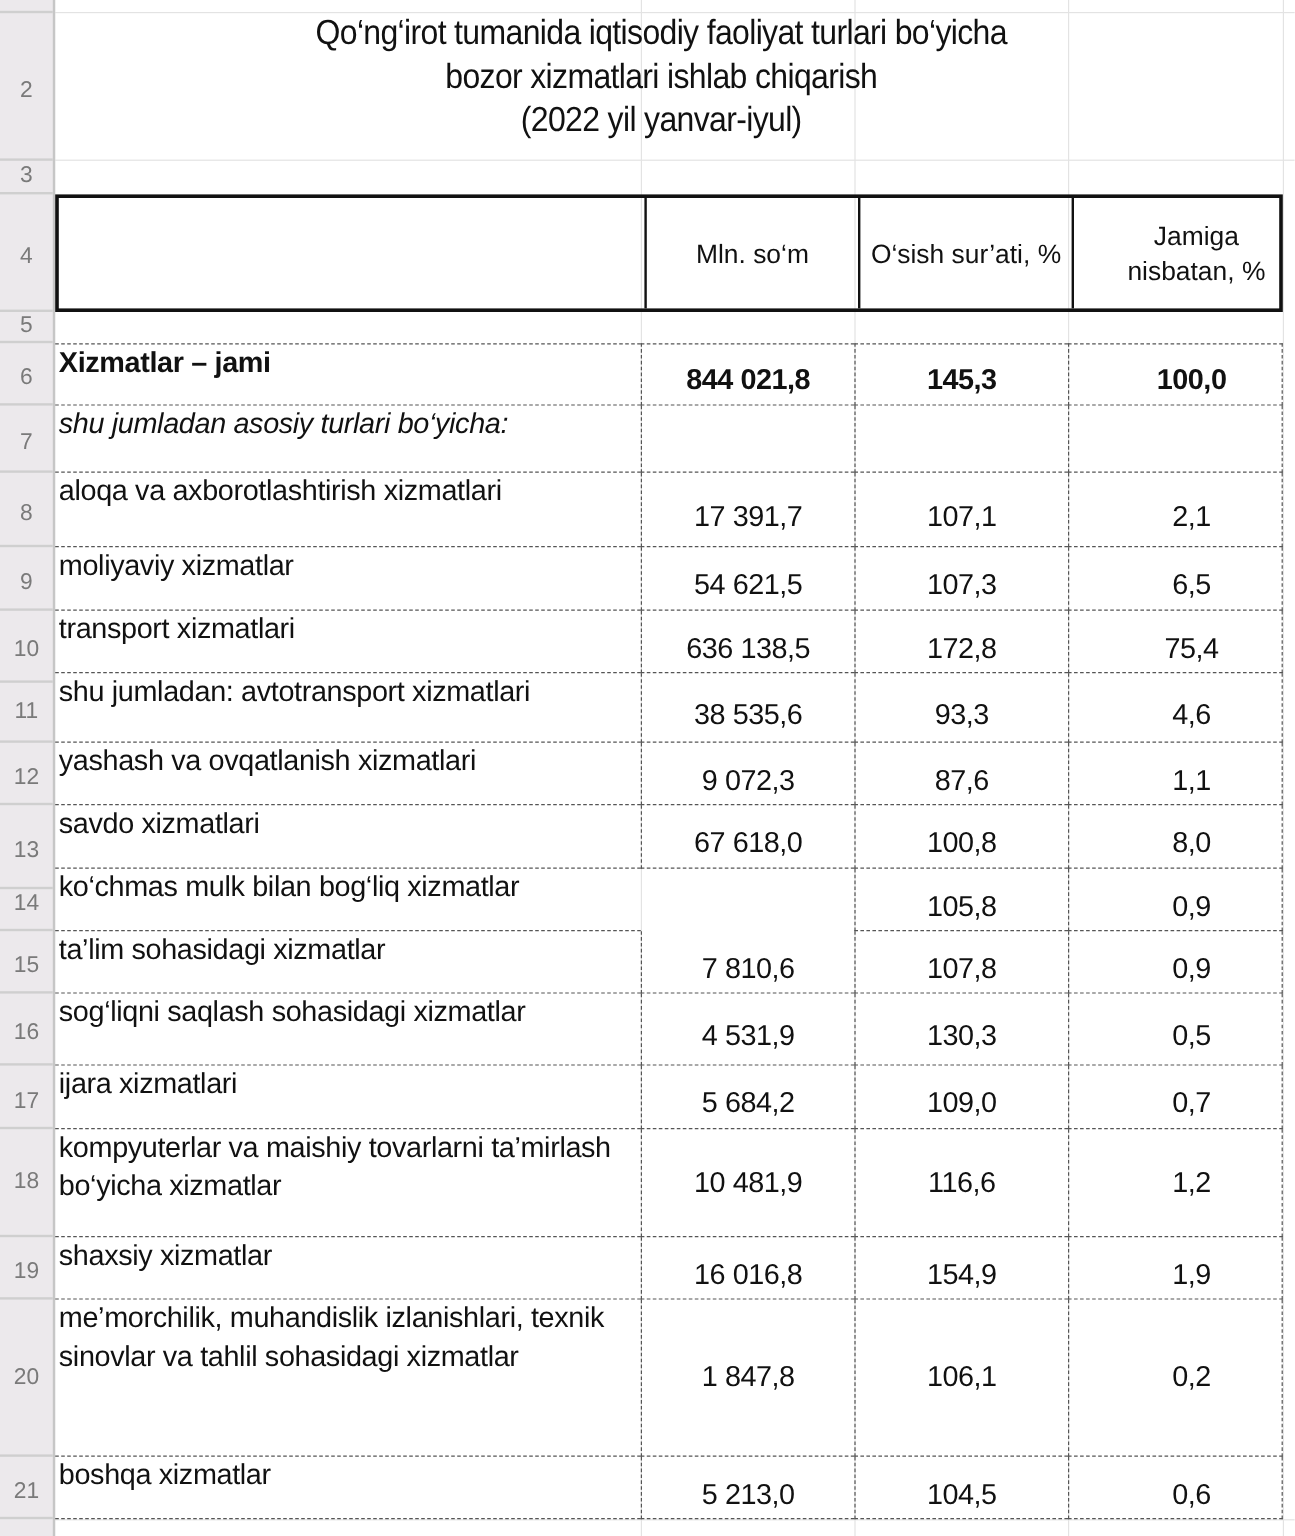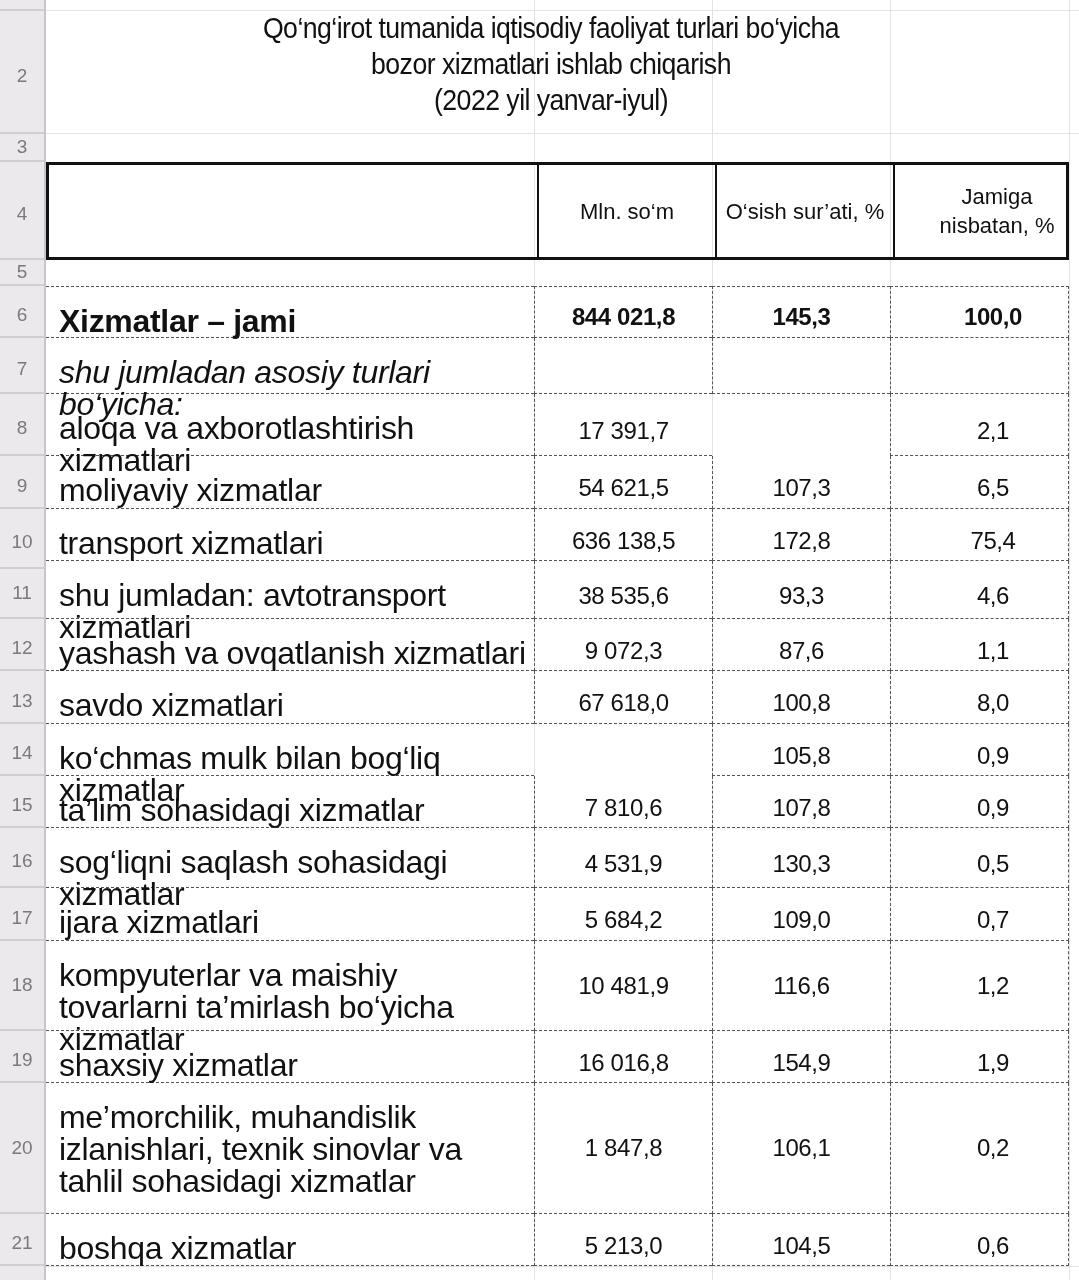--- a/index.html
+++ b/index.html
@@ -38,21 +38,21 @@
   .hdrrow { top: 0; height: 98px; border: 3px solid #111; }
   .hdrrow .cell { border-left: 2px solid #111; display: flex; align-items: center;
                   justify-content: center; text-align: center; font-size: 22px; line-height: 29px; }
   .hdrrow .c0 { border-left: none; }
 
   .drow .cell { border-left: 1px dashed #555; border-bottom: 1px dashed #555; }
   .drow .c0 { border-left: none; }
   .drow .c3 { border-right: 1px dashed #555; }
   .drow.first .cell { border-top: 1px dashed #555; }
 
-  .label { font-size: 32px; line-height: 32px; padding: 0 0 0 13px; margin-top: 18px; letter-spacing: -0.3px; }
+  .label { font-size: 24px; line-height: 32px; padding: 0 0 0 3px; margin-top: 0; letter-spacing: -0.3px; }
   .label.bold { font-weight: bold; }
   .label.italic { font-style: italic; }
   .num { display: flex; align-items: center; justify-content: center; height: 100%;
          font-size: 24px; padding-top: 12px; box-sizing: border-box; letter-spacing: -0.4px; }
   .num.bold { font-weight: bold; padding-top: 10px; }
   .num.center { padding-top: 0; }
 </style>
 </head>
 <body>
 
@@ -94,21 +94,21 @@
       </div>
     <div class="rowhdr" style="top:509px;height:60px">
         <span>10</span>
       </div>
     <div class="rowhdr" style="top:561px;height:58px">
         <span>11</span>
       </div>
     <div class="rowhdr" style="top:619px;height:52px">
         <span>12</span>
       </div>
-    <div class="rowhdr" style="top:671px;height:53px">
+    <div class="rowhdr" style="top:671px;height:70px">
         <span>13</span>
       </div>
     <div class="rowhdr" style="top:724px;height:52px">
         <span>14</span>
       </div>
     <div class="rowhdr" style="top:776px;height:52px">
         <span>15</span>
       </div>
     <div class="rowhdr" style="top:828px;height:60px">
         <span>16</span>
@@ -178,20 +178,23 @@
             <div class="num"></div>
           </div>
         </div>
         <div class="row drow" style="top: 232px; height: 62px;">
           <div class="cell c0">
             <div class="label">aloqa va axborotlashtirish xizmatlari</div>
           </div>
           <div class="cell c1">
             <div class="num">17 391,7</div>
           </div>
+          <div class="cell c2">
+            <div class="num">107,1</div>
+          </div>
           <div class="cell c3">
             <div class="num">2,1</div>
           </div>
         </div>
         <div class="row drow" style="top: 294px; height: 53px;">
           <div class="cell c0">
             <div class="label">moliyaviy xizmatlar</div>
           </div>
           <div class="cell c1">
             <div class="num">54 621,5</div>

